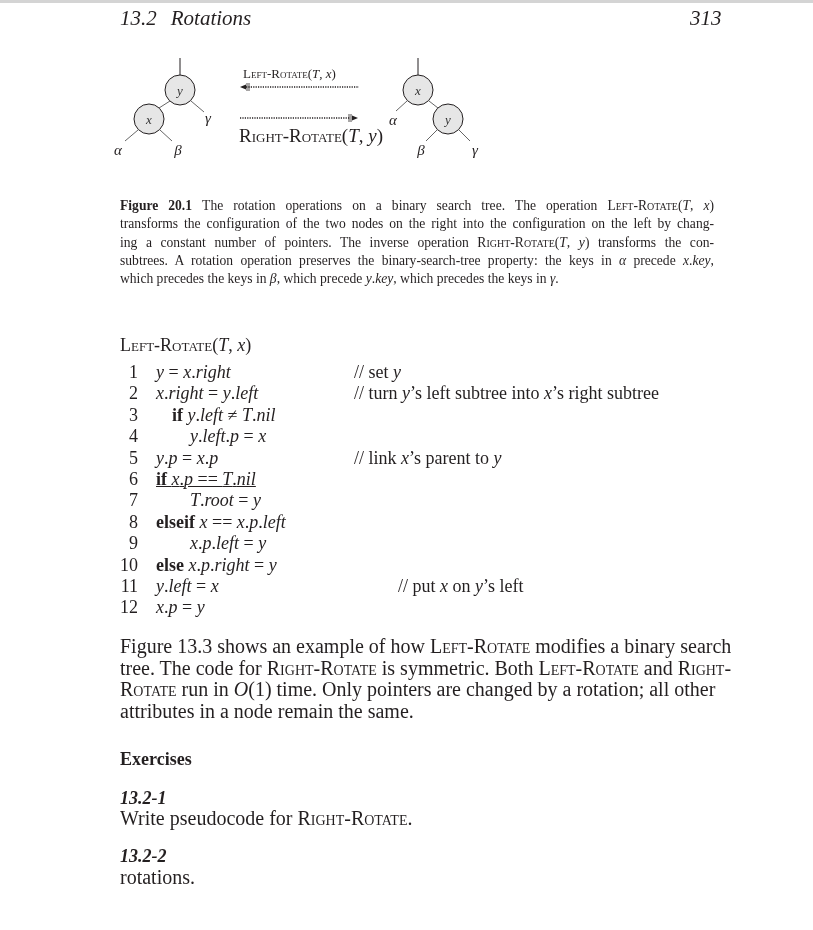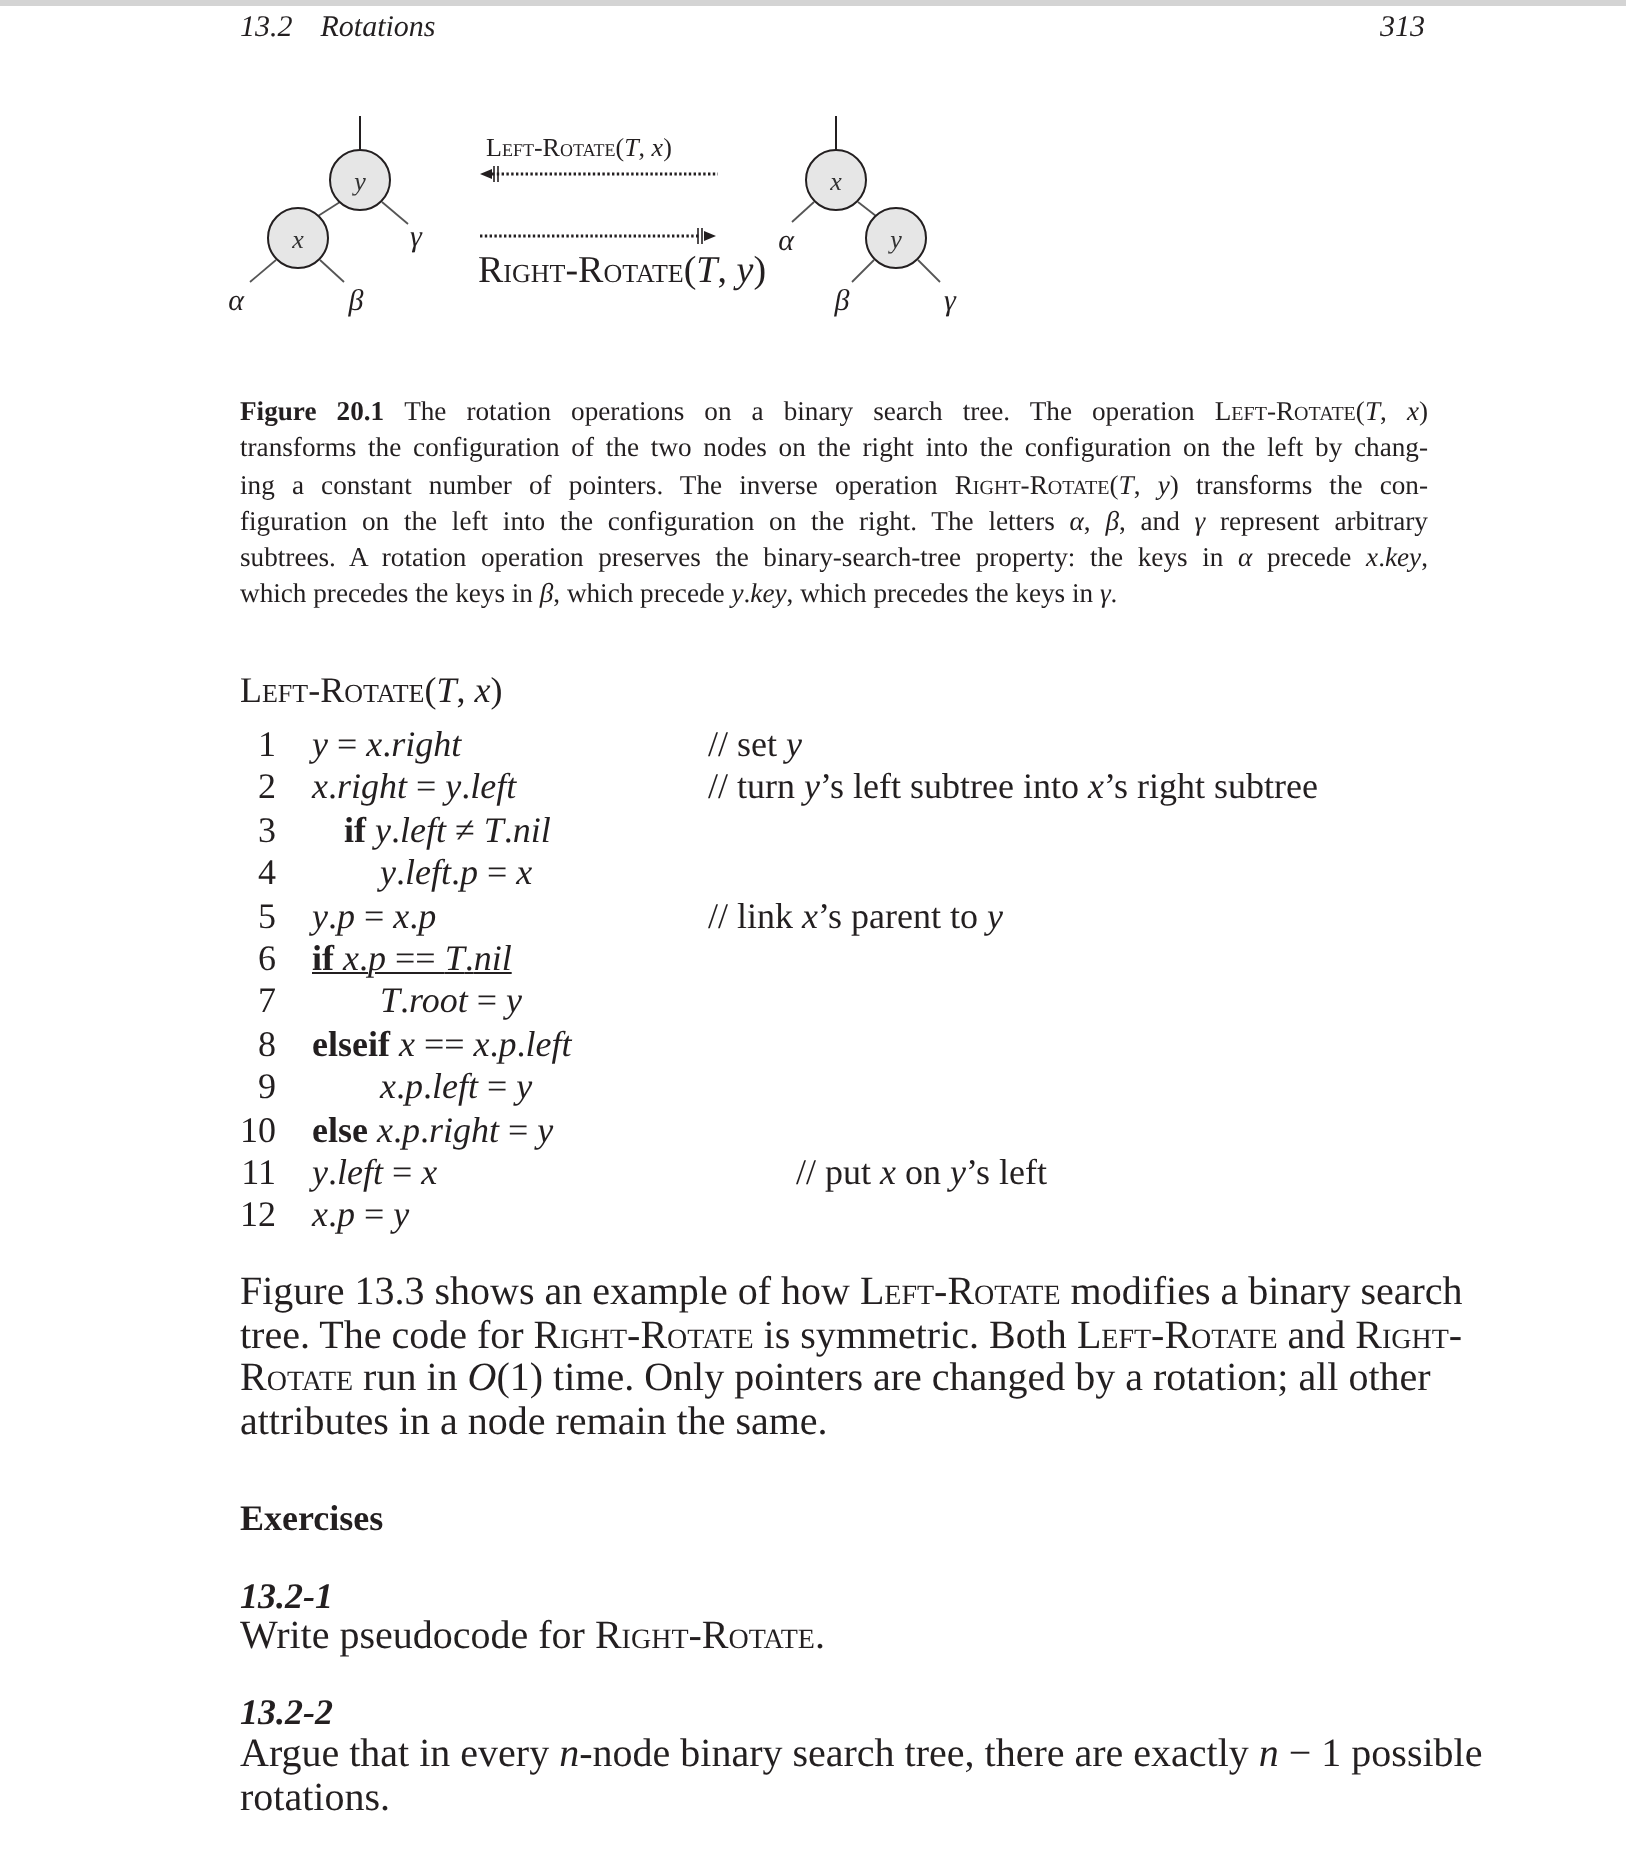--- a/index.html
+++ b/index.html
@@ -2,21 +2,21 @@
 <html><head>
 <meta charset="utf-8">
 <style>
   html, body { margin: 0; padding: 0; background: #ffffff; }
   body { width: 813px; height: 930px; position: relative; overflow: hidden;
          font-family: "Liberation Serif", "DejaVu Serif", serif; color: #231f20; }
   .topline { position: absolute; left: 0; top: 0; width: 813px; height: 3px; background: #d4d4d4; }
   .abs { position: absolute; white-space: nowrap; }
   .b { font-weight: bold; }
   .sc { font-variant: small-caps; }
-  .run-head { font-size: 15px; font-style: italic; }
+  .run-head { font-size: 21px; font-style: italic; }
   .caption { left: 120px; top: 197px; width: 594px; font-size: 13.6px; line-height: 18.3px; white-space: normal; text-align: justify; }
   .caption .line { display: block; text-align: justify; text-align-last: justify; white-space: nowrap; }
   .caption .line.last { text-align-last: left; }
   .proc-title { left: 120px; top: 335px; font-size: 18px; }
   .code-line { position: absolute; font-size: 18px; height: 21px; line-height: 21px; }
   .code-line .num { position: absolute; width: 24px; text-align: right; }
   .code-line .stmt { position: absolute; white-space: nowrap; }
   .comment { position: absolute; left: 354px; font-size: 18px; white-space: nowrap; }
   .para { left: 120px; width: 593px; font-size: 20px; line-height: 21.6px; white-space: normal; }
   .para .line { display: block; text-align: justify; text-align-last: justify; white-space: nowrap; }
@@ -84,21 +84,20 @@
   <span class="sc">Left-Rotate</span><span id="lr-args">(<i>T</i>, <i>x</i>)</span>
 </div>
 <div class="abs" style="left:239px; top:125px; font-size:19px;">
   <span class="sc">Right-Rotate</span><span id="rr-args">(<i>T</i>, <i>y</i>)</span>
 </div>
 
 <div class="abs caption">
   <span class="line" id="cap0"><span class="b">Figure 20.1</span><span style="display:inline-block;width:10px"></span><span class="cap-text">The rotation operations on a binary search tree. The operation <span class="sc">Left-Rotate</span>(<i>T</i>, <i>x</i>)</span></span>
   <span class="line" id="cap1">transforms the configuration of the two nodes on the right into the configuration on the left by chang-</span>
   <span class="line" id="cap2">ing a constant number of pointers. The inverse operation <span class="sc">Right-Rotate</span>(<i>T</i>, <i>y</i>) transforms the con-</span>
-  <span class="line" id="cap3">figuration on the left into the configuration on the right. The letters <i>α</i>, <i>β</i>, and <i>γ</i> represent arbitrary</span>
   <span class="line" id="cap4">subtrees. A rotation operation preserves the binary-search-tree property: the keys in <i>α</i> precede <i>x</i>.<i>key</i>,</span>
   <span class="line last" id="cap5">which precedes the keys in <i>β</i>, which precede <i>y</i>.<i>key</i>, which precedes the keys in <i>γ</i>.</span>
 </div>
 
 <div class="abs proc-title">
   <span class="sc">Left-Rotate</span><span id="proc-params">(<i>T</i>, <i>x</i>)</span>
 </div>
 <div id="code">
     <div class="code-line" style="left: 120px; top: 362px;">
       <span class="num" style="left: -6px;">1</span>
@@ -157,20 +156,19 @@
     <span class="line last">attributes in a node remain the same.</span>
   </div>
 
 <div class="abs ex-head" style="top:749px;">Exercises</div>
 <div class="abs ex-num" style="top:788px;">13.2-1</div>
 <div class="abs para" style="top:808px;" id="ex1">
     <span class="line last">Write pseudocode for <span class="sc">Right-Rotate</span>.</span>
   </div>
 <div class="abs ex-num" style="top:846px;">13.2-2</div>
 <div class="abs para" style="top:867px;" id="ex2">
-    <span class="line">Argue that in every <i>n</i>-node binary search tree, there are exactly <i>n</i> − 1 possible</span>
     <span class="line last">rotations.</span>
   </div>
 
 <div class="comment" style="top: 362px;">// set <i>y</i></div>
 <div class="comment" style="top: 383.4px;">// turn <i>y</i>’s left subtree into <i>x</i>’s right subtree</div>
 <div class="comment" style="top: 447.6px;">// link <i>x</i>’s parent to <i>y</i></div>
 <div class="comment" style="top: 576px; margin-left: 44px;">// put <i>x</i> on <i>y</i>’s left</div>
 
 </body></html>

